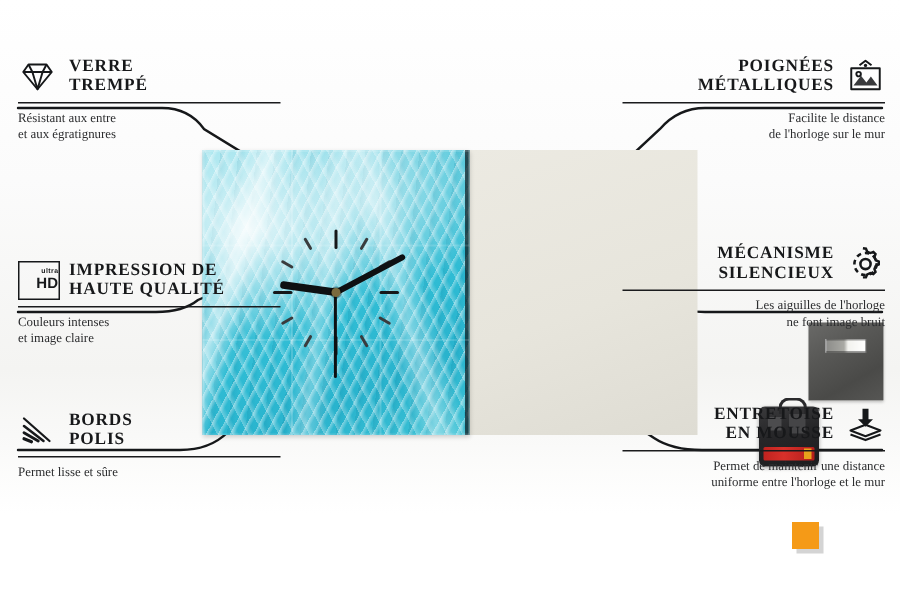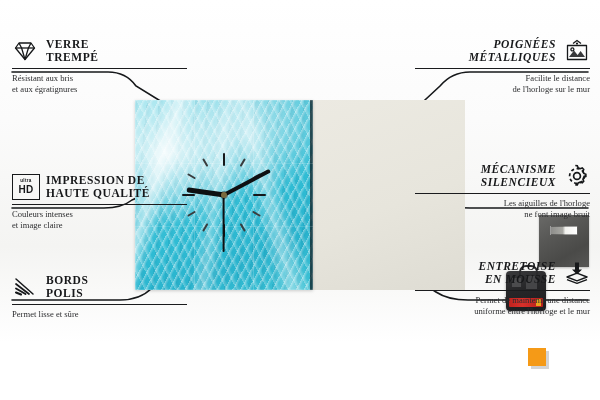--- a/index.html
+++ b/index.html
@@ -109,41 +109,41 @@
     background:#f59a17;box-shadow:3px 3px 0 rgba(60,60,58,.22);
   }
 
   
   .feat{position:absolute;width:175px;}
   .feat.left{left:12px;text-align:left;}
   .feat.right{right:10px;text-align:right;}
   .feat .head{
     display:flex;align-items:center;gap:8px;
   }
-  .feat.right .head{flex-direction:row-reverse;font-style:italic;}
+  .feat.right .head{flex-direction:row-reverse;}
   .feat .title{
     font-family:"Liberation Serif", serif;
     font-weight:700;font-size:11.5px;line-height:13px;
     letter-spacing:.55px;color:#17181a;text-transform:uppercase;
     white-space:pre-line;
   }
   .feat .rule{
     height:1px;background:#1a1b1d;margin-top:4px;width:100%;
   }
   .feat .desc{
     font-family:"Liberation Serif", serif;
     font-size:8.6px;line-height:10.5px;color:#2c2d2f;
     margin-top:4px;white-space:pre-line;
   }
   .ico{width:26px;height:26px;flex:0 0 26px;color:#16181a;}
   .ico svg{display:block;width:26px;height:26px;}
 
   .hdbox{
     width:26px;height:24px;border:1.6px solid #16181a;
-    display:flex;flex-direction:column;align-items:center;justify-content:center;
+    display:flex;flex-direction:column;align-items:flex-end;justify-content:center;
     line-height:1;
   }
   .hdbox .u{font-size:4.6px;font-weight:700;letter-spacing:.3px;color:#16181a;font-family:"Liberation Sans",sans-serif;}
   .hdbox .h{font-size:10px;font-weight:700;letter-spacing:.2px;color:#16181a;font-family:"Liberation Sans",sans-serif;margin-top:1px;}
 
   
   #leads{position:absolute;left:0;top:0;width:600px;height:400px;pointer-events:none;}
 </style>
 </head>
 <body>
@@ -241,21 +241,21 @@
           <path d="M3.5 10 L13 21.5 L22.5 10 L19 5 L7 5 Z"></path>
           <path d="M3.5 10 H22.5"></path>
               <path d="M7 5 L9.6 10 L13 21.5 L16.4 10 L19 5"></path>
         </g>
           </svg>
       </span>
       <span class="title">VERRE
 TREMPÉ</span>
     </div>
     <div class="rule"></div>
-    <div class="desc">Résistant aux bris
+    <div class="desc">Résistant aux entre
 et aux égratignures</div>
   </div>
 
   <div class="feat left" style="top:174px">
     <div class="head">
       <span class="ico">
         <span class="hdbox">
           <span class="u">ultra</span>
           <span class="h">HD</span>
         </span>
@@ -320,21 +320,21 @@
           </svg>
       </span>
       <span class="title">MÉCANISME
 SILENCIEUX</span>
     </div>
     <div class="rule"></div>
     <div class="desc">Les aiguilles de l'horloge
 ne font image bruit</div>
   </div>
 
-  <div class="feat right" style="top:260px">
+  <div class="feat right" style="top:270px">
     <div class="head">
       <span class="ico">
         <svg viewBox="0 0 26 26">
             <g fill="none" stroke="currentColor" stroke-width="1.4" stroke-linejoin="round">
           <path d="M11 2.5 h4 v7 h3 l-5 5 -5 -5 h3 z" fill="currentColor" stroke="none"></path>
           <path d="M13 13.2 L23 17 L13 20.8 L3 17 Z"></path>
           <path d="M3 19.6 L13 23.4 L23 19.6"></path>
         </g>
           </svg>
       </span>

